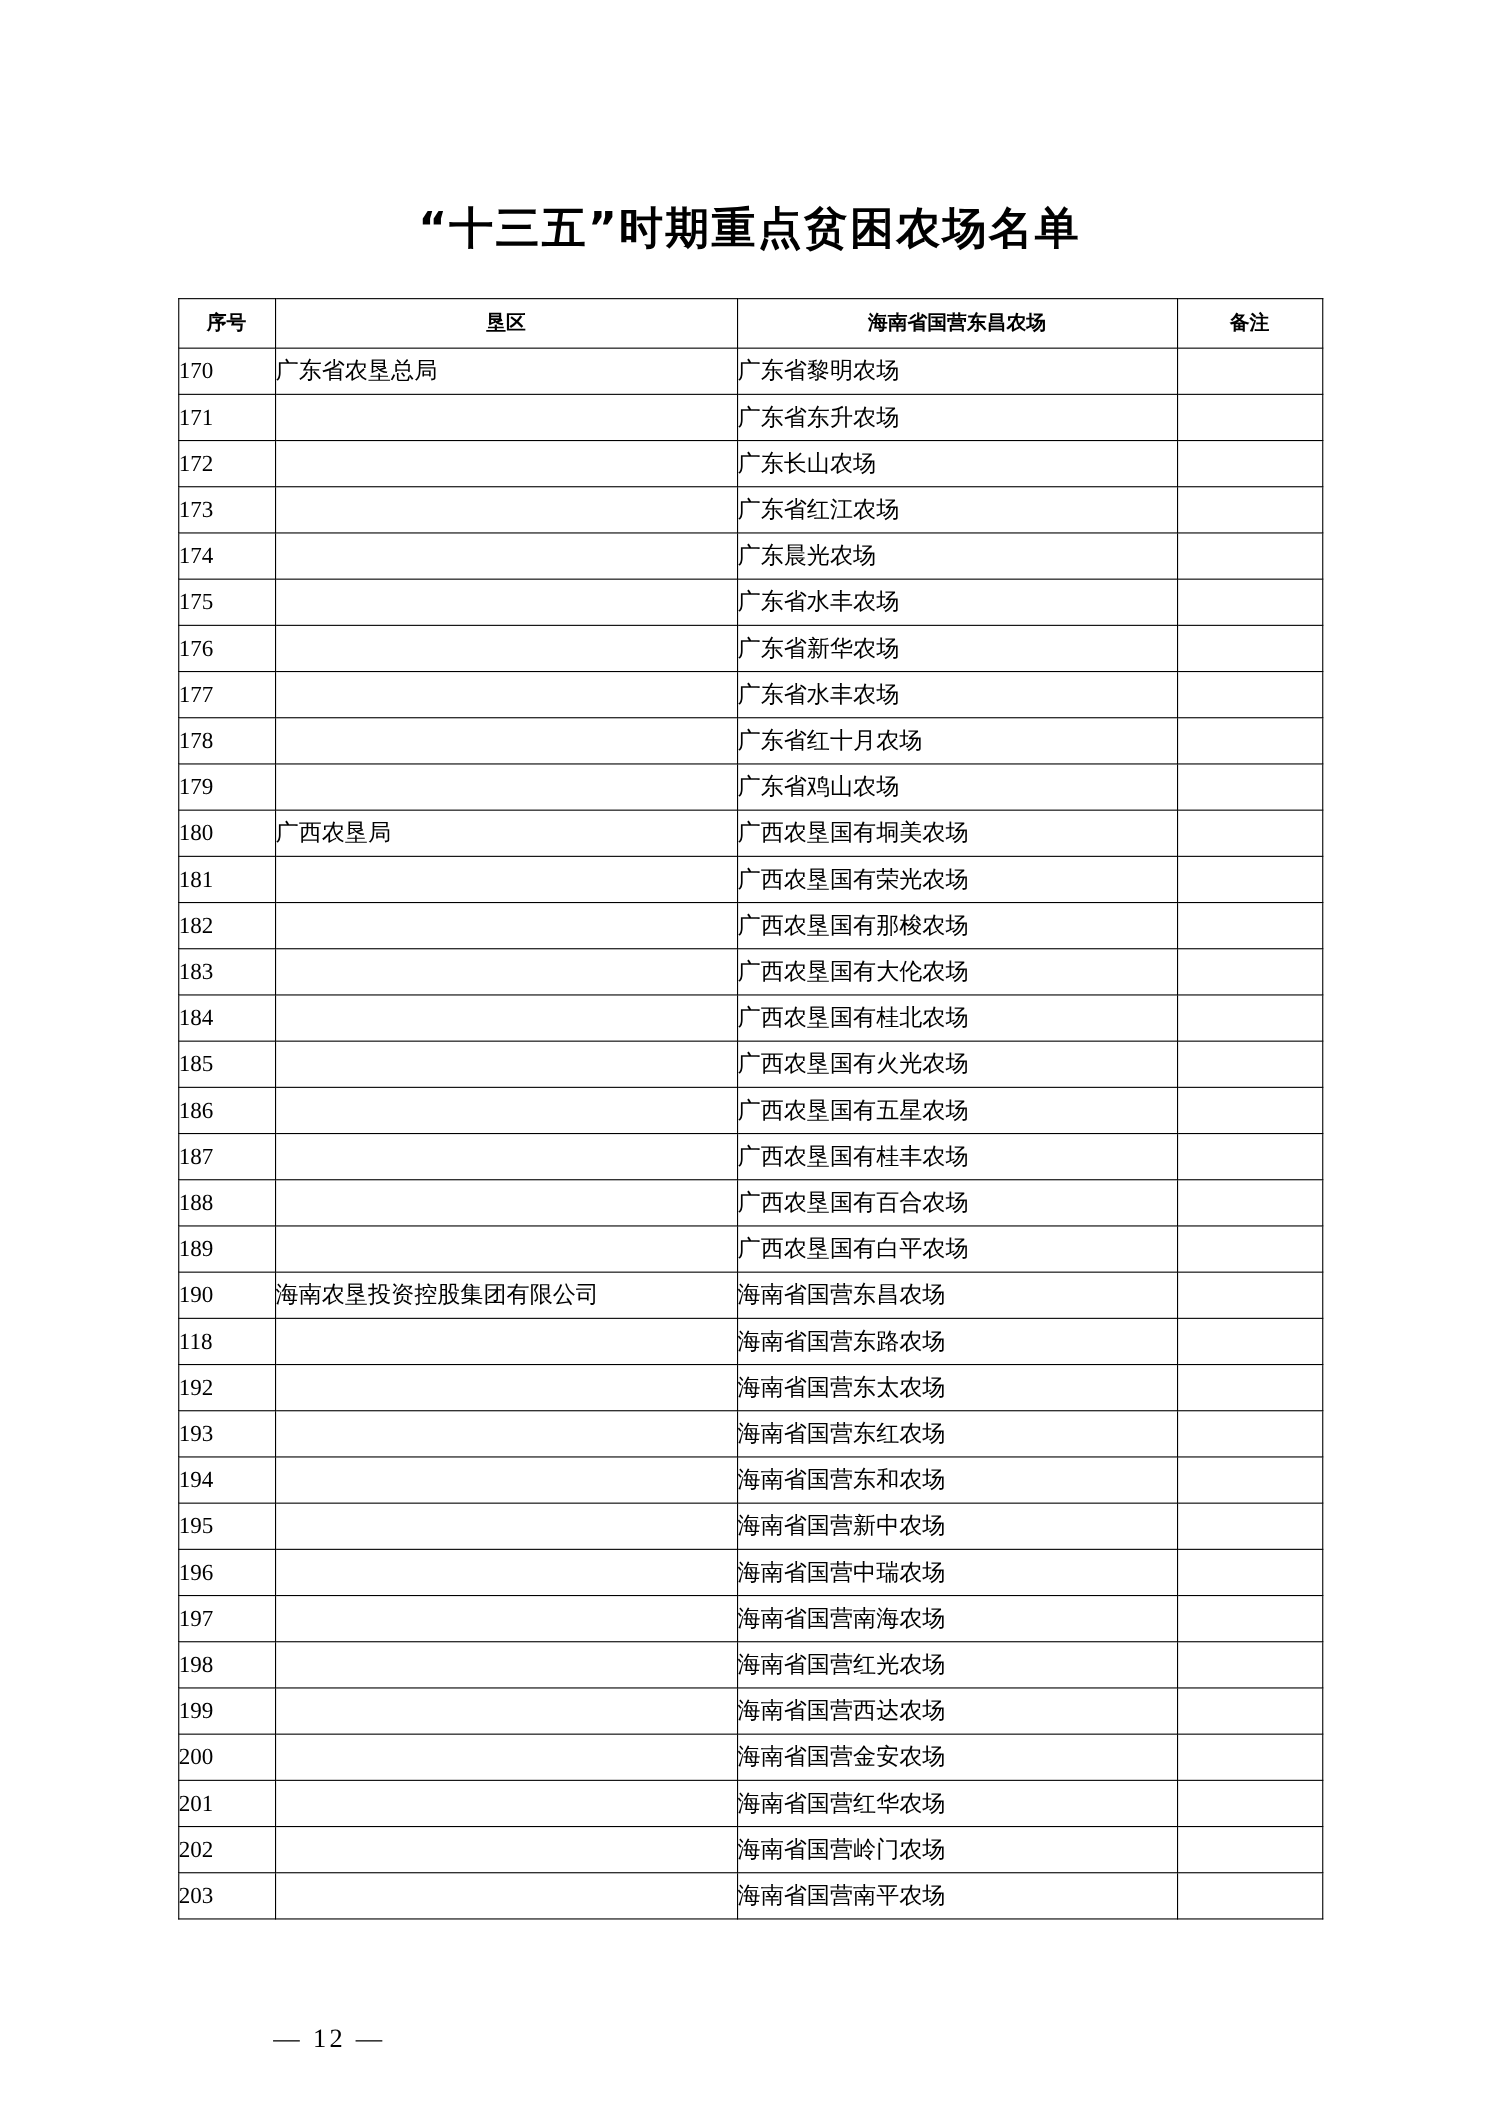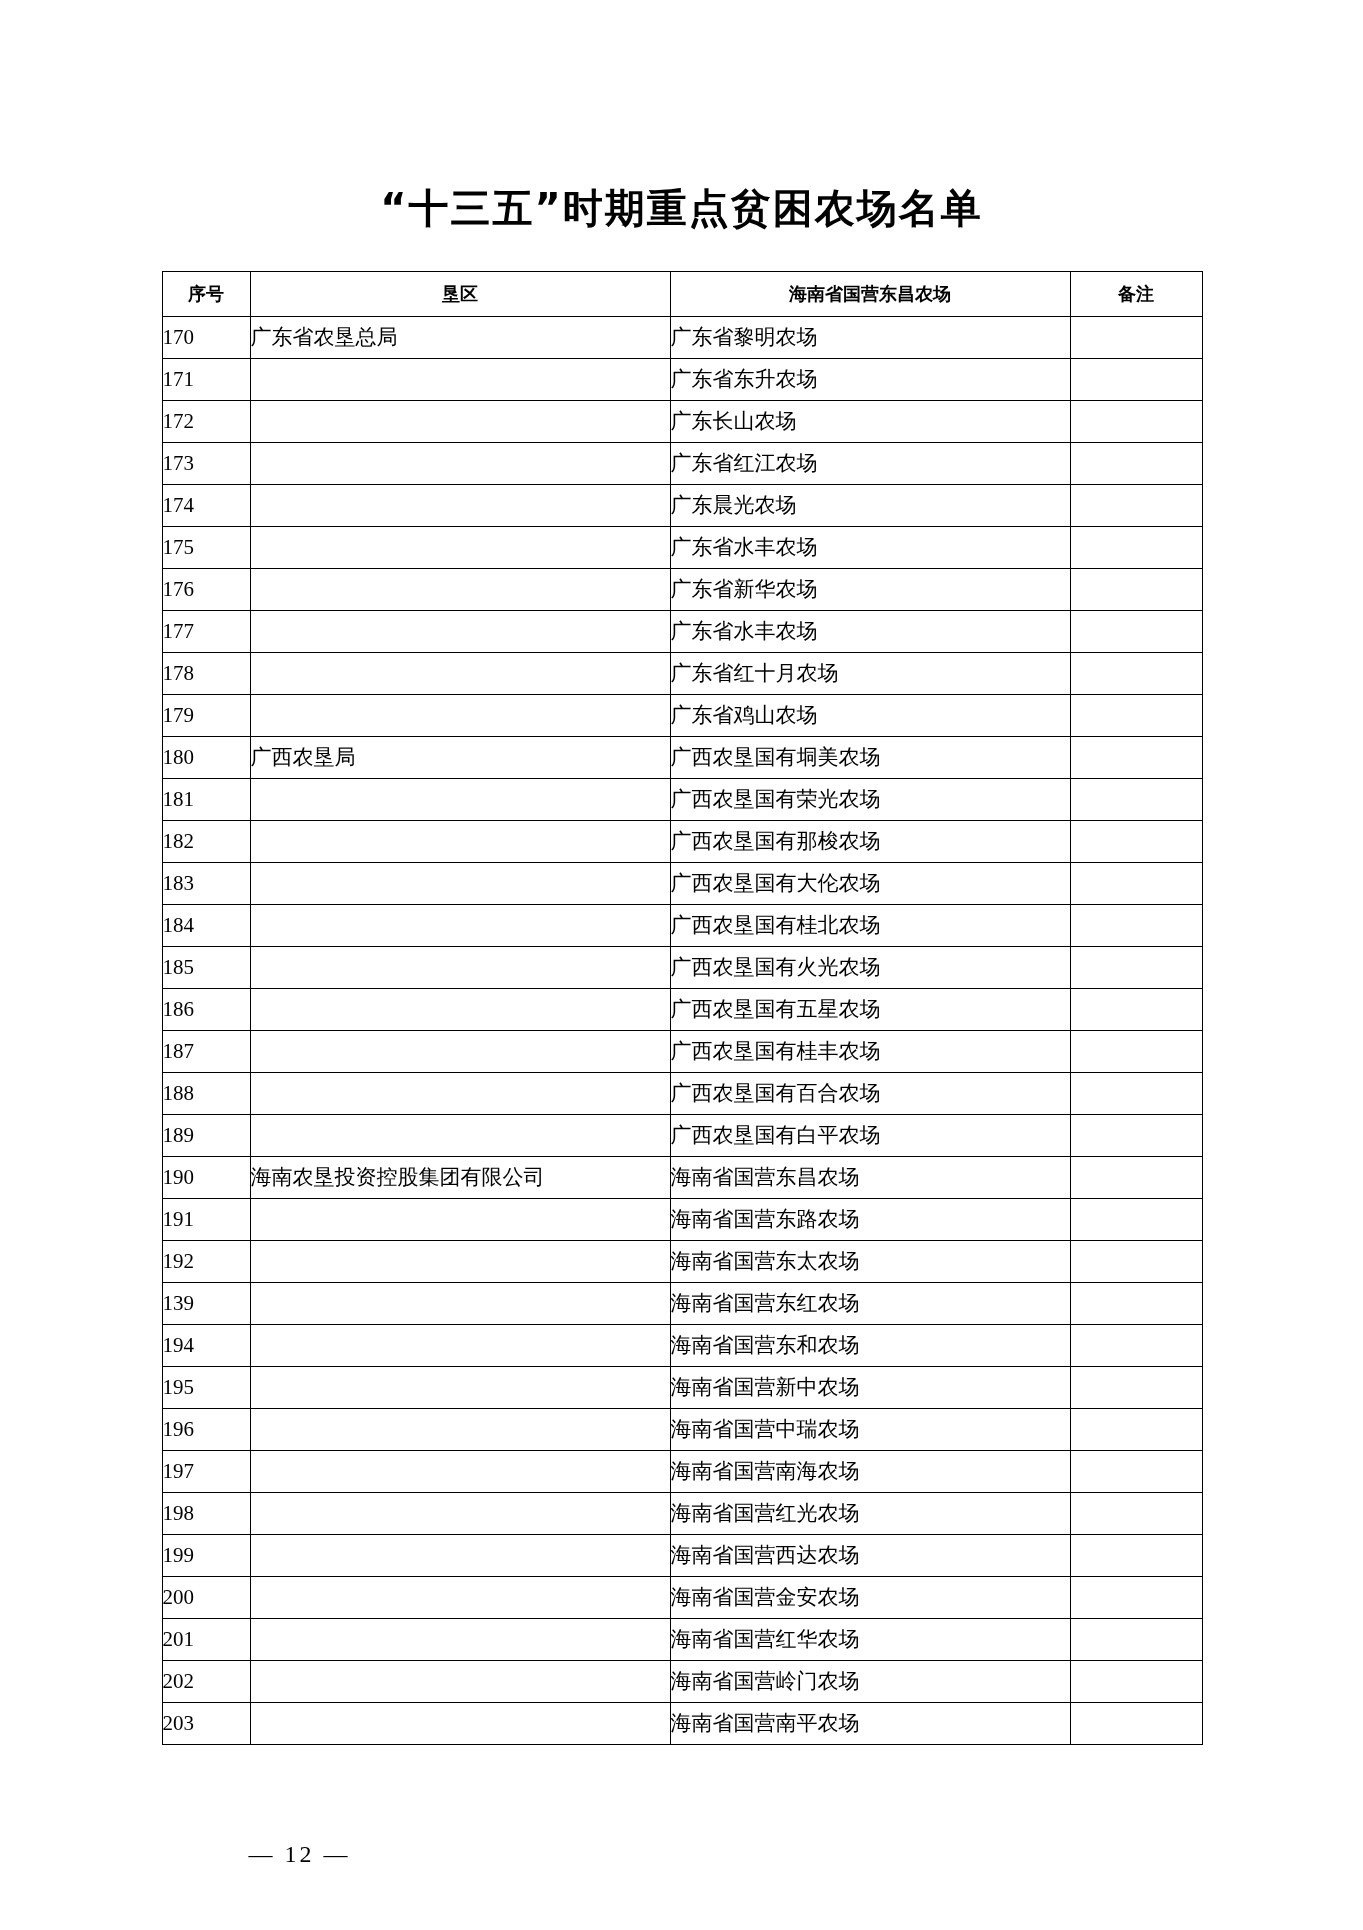--- a/index.html
+++ b/index.html
@@ -240,33 +240,33 @@
             <td class="farm">广西农垦国有白平农场</td>
             <td class="note"></td>
           </tr>
           <tr>
             <td class="idx">190</td>
             <td class="area">海南农垦投资控股集团有限公司</td>
             <td class="farm">海南省国营东昌农场</td>
             <td class="note"></td>
           </tr>
           <tr>
-            <td class="idx">191</td>
+            <td class="idx">118</td>
             <td class="area"></td>
             <td class="farm">海南省国营东路农场</td>
             <td class="note"></td>
           </tr>
           <tr>
             <td class="idx">192</td>
             <td class="area"></td>
             <td class="farm">海南省国营东太农场</td>
             <td class="note"></td>
           </tr>
           <tr>
-            <td class="idx">139</td>
+            <td class="idx">193</td>
             <td class="area"></td>
             <td class="farm">海南省国营东红农场</td>
             <td class="note"></td>
           </tr>
           <tr>
             <td class="idx">194</td>
             <td class="area"></td>
             <td class="farm">海南省国营东和农场</td>
             <td class="note"></td>
           </tr>

